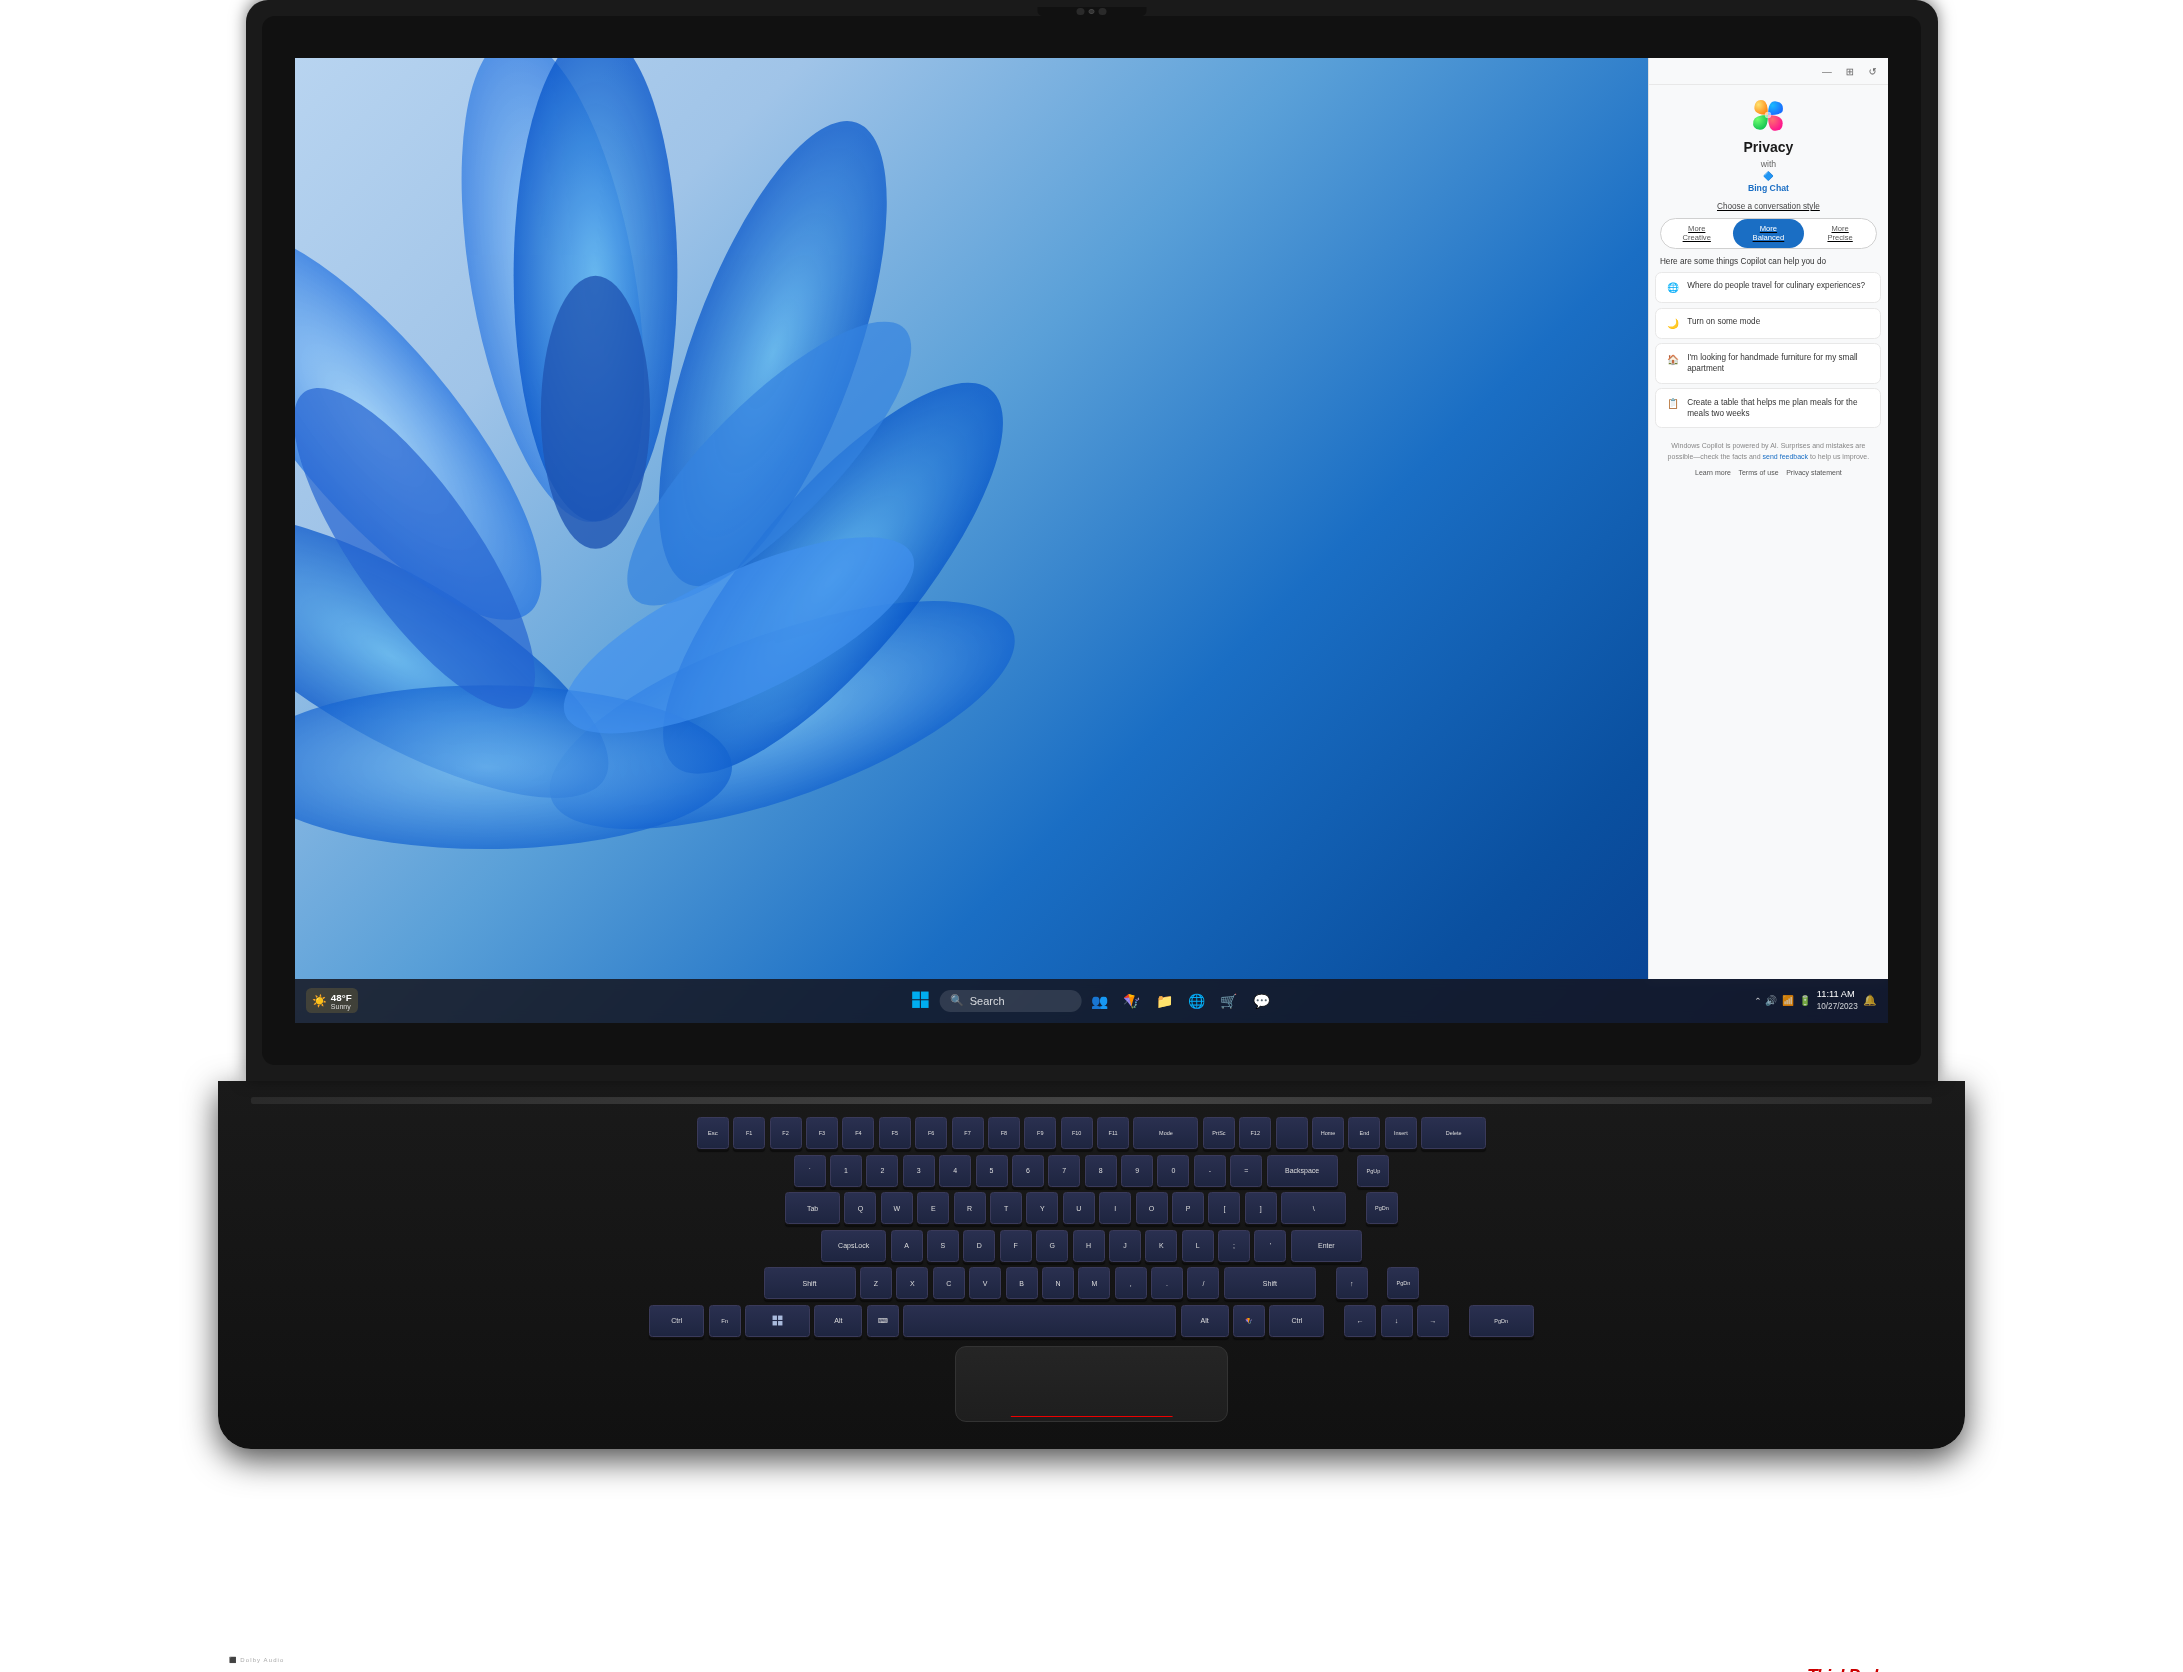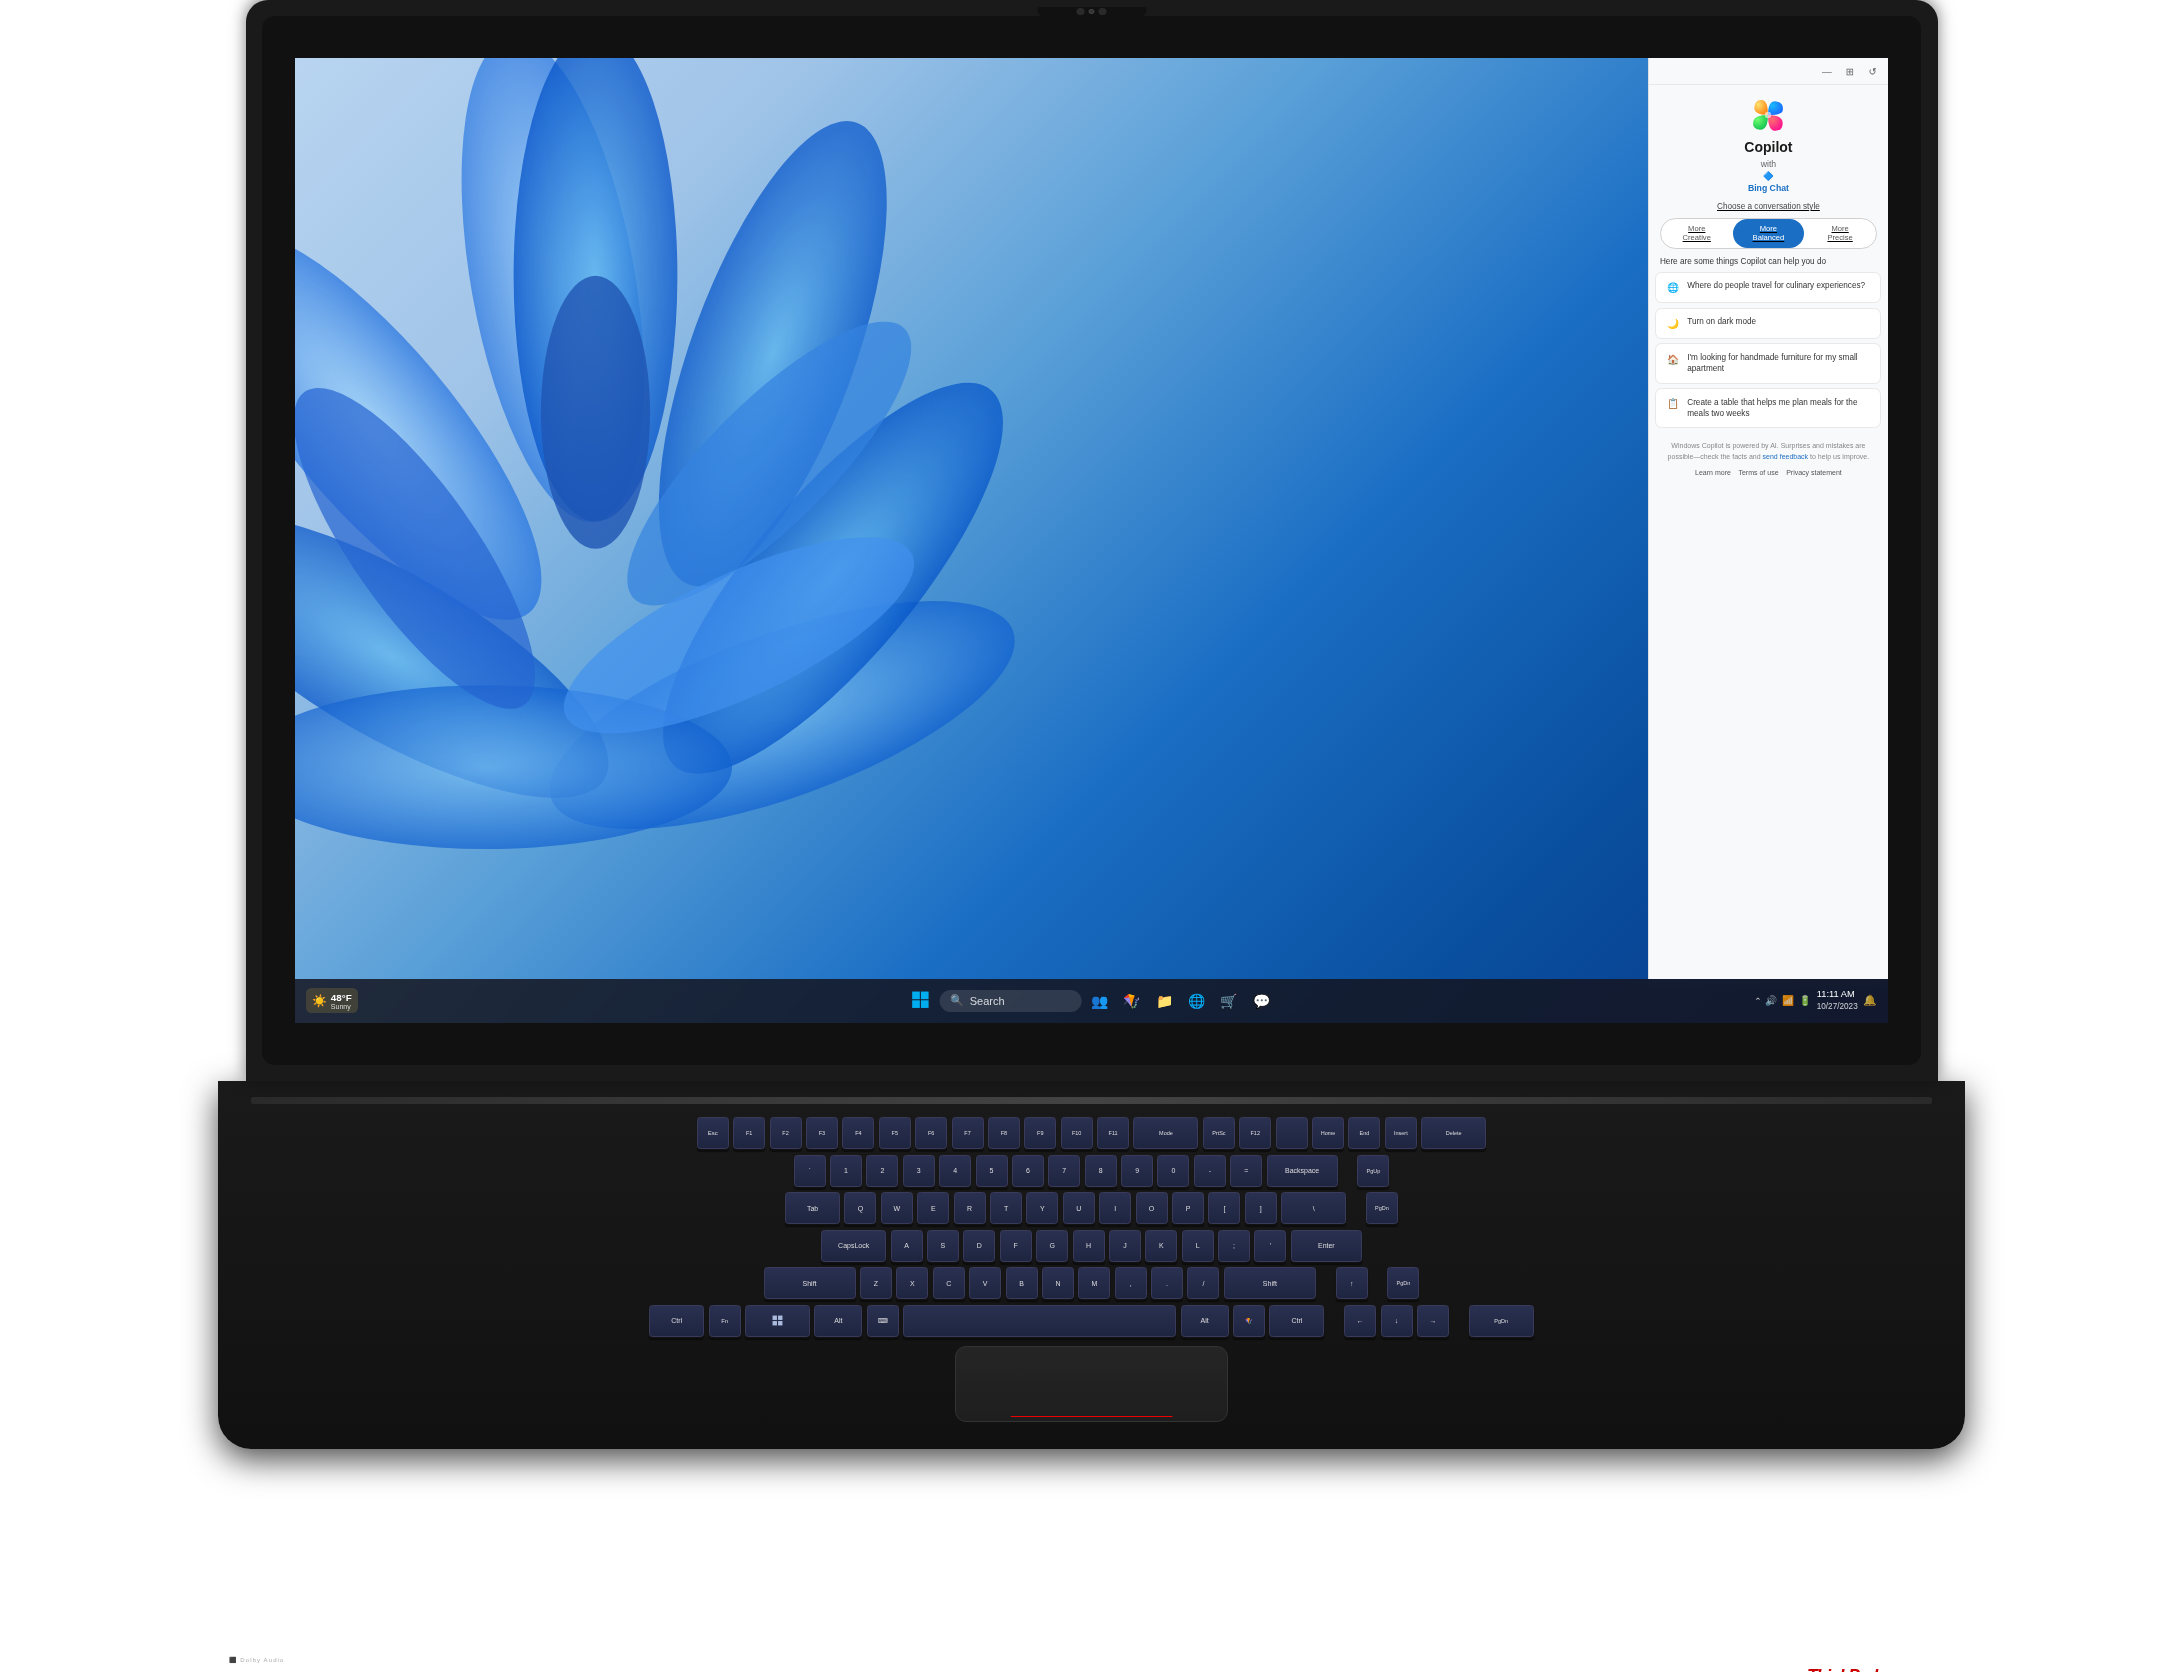--- a/index.html
+++ b/index.html
@@ -666,21 +666,21 @@
               </defs>
 
               <path d="M35,35 Q35,8 50,10 Q65,12 62,28 Q59,35 35,35 Z" fill="url(#cg1)" opacity="0.9"></path>
               <path d="M35,35 Q62,35 62,50 Q62,65 47,64 Q35,63 35,35 Z" fill="url(#cg2)" opacity="0.9"></path>
               <path d="M35,35 Q35,63 20,62 Q5,61 8,46 Q11,35 35,35 Z" fill="url(#cg3)" opacity="0.9"></path>
               <path d="M35,35 Q8,35 10,20 Q12,5 26,8 Q35,11 35,35 Z" fill="url(#cg4)" opacity="0.9"></path>
 
               <circle cx="35" cy="35" r="6" fill="white" opacity="0.6"></circle>
             </svg>
 
-            <div class="copilot-title">Copilot</div>
+            <div class="copilot-title">Privacy</div>
             <div class="copilot-subtitle">
               <span style="color:#666;font-size:8.7px;">with</span>
               <span style="font-size:8.7px;margin:0 1.6px;">🔷</span>
               <span style="color:#1a6ec4;font-size:8.7px;font-weight:bold;">Bing Chat</span>
             </div>
           </div>
 
           <div class="conversation-style">
             <div class="style-label">Choose a conversation style</div>
             <div class="style-buttons">
@@ -701,21 +701,21 @@
 
           <div class="suggestions-label">Here are some things Copilot can help you do</div>
 
           <div class="suggestion-item">
             <span class="suggestion-icon">🌐</span>
             <span>Where do people travel for culinary experiences?</span>
           </div>
 
           <div class="suggestion-item">
             <span class="suggestion-icon">🌙</span>
-            <span>Turn on dark mode</span>
+            <span>Turn on some mode</span>
           </div>
 
           <div class="suggestion-item">
             <span class="suggestion-icon">🏠</span>
             <span>I'm looking for handmade furniture for my small apartment</span>
           </div>
 
           <div class="suggestion-item">
             <span class="suggestion-icon">📋</span>
             <span>Create a table that helps me plan meals for the meals two weeks</span>

